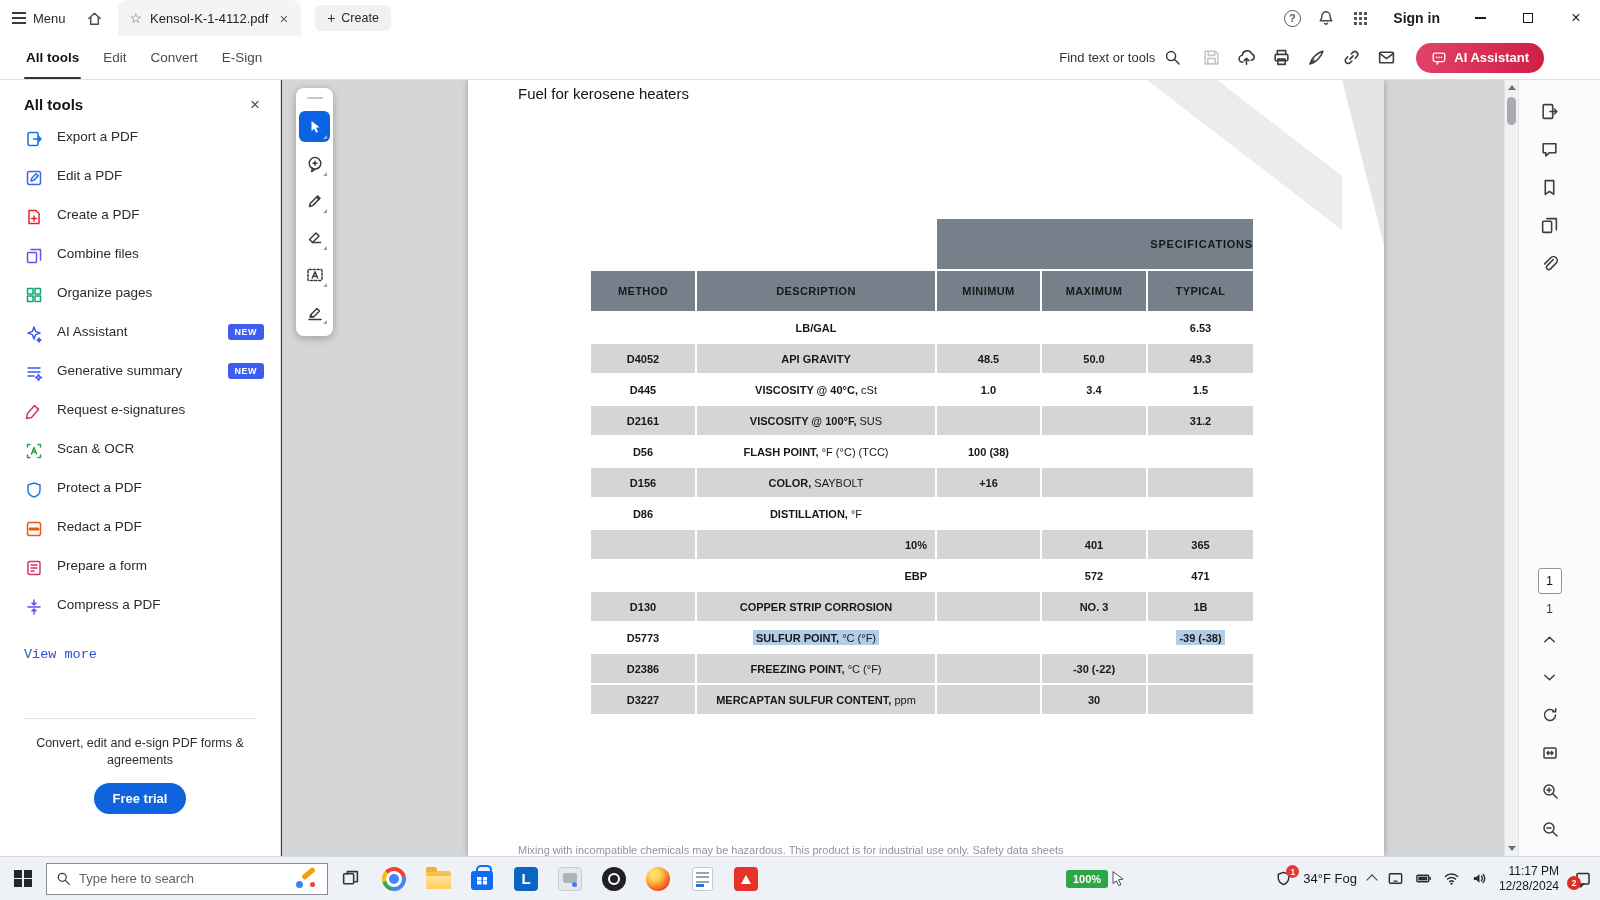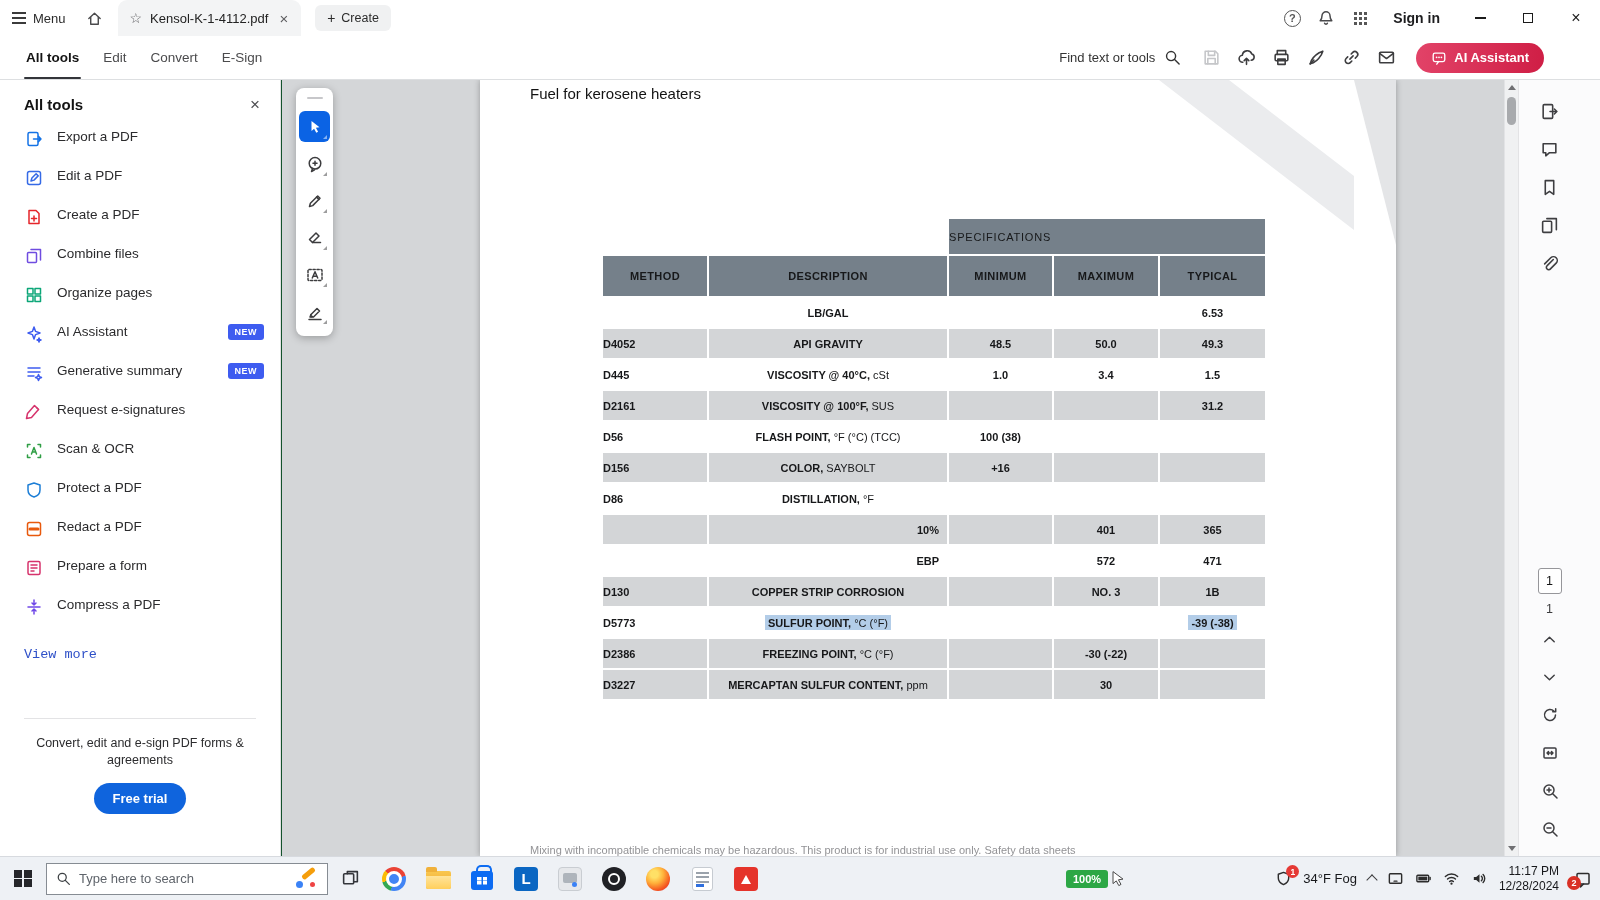--- a/index.html
+++ b/index.html
@@ -51,37 +51,37 @@
 .tool-ic{width:20px;height:20px;flex:0 0 auto;}
 .badge-new{margin-left:auto;background:var(--badge-blue,#3e5cf0);color:#fff;font-size:9px;font-weight:bold;letter-spacing:.5px;padding:3px 7px;border-radius:3px;}
 .view-more{padding:11px 24px;font-size:13.5px;color:var(--new-link-blue,#2e50c8);cursor:pointer;font-family:Liberation Mono, monospace;}
 .tp-footer{margin-top:auto;padding:0 24px 42px;text-align:center;}
 .tp-divider{height:1px;background:#e3e3e5;margin-bottom:16px;}
 .tp-footer-text{font-size:12.5px;line-height:1.35;color:#2c2c2e;margin-bottom:14px;}
 .free-trial{display:inline-block;background:var(--free-trial-blue,#0f64dd);color:#fff;font-size:13px;font-weight:bold;padding:8px 19px;border-radius:17px;cursor:pointer;}
 
 
 .doc-area{position:absolute;top:80px;left:282px;right:82px;bottom:44px;background:#d4d6d8;overflow:hidden;z-index:10;}
-.page{position:absolute;left:198px;top:0;width:916px;height:100%;background:#fff;box-shadow:0 0 6px rgba(0,0,0,.3);overflow:hidden;padding-left:20px;}
+.page{position:absolute;left:186px;top:0;width:916px;height:100%;background:#fff;box-shadow:0 0 6px rgba(0,0,0,.3);overflow:hidden;padding-left:20px;}
 .page-heading{position:absolute;left:50px;top:5px;font-size:15px;color:#131313;}
 .footer-note{position:absolute;left:50px;top:764px;font-size:11px;color:#939396;white-space:nowrap;}
 .wm1{position:absolute;right:42px;top:0;width:0;height:0;border-top:150px solid #ebecee;border-left:195px solid transparent;}
 .wm2{position:absolute;right:42px;top:0;width:0;height:0;border-top:96px solid #ffffff;border-left:125px solid transparent;}
 .wm3{position:absolute;right:0;top:0;width:0;height:0;border-top:165px solid #e4e5e7;border-left:42px solid transparent;}
 
 
 .spec-table-wrap{position:absolute;left:121px;top:137px;}
 table.spec{border-collapse:separate;border-spacing:2px;table-layout:fixed;width:666px;}
 table.spec td{font-size:11px;color:#17181a;overflow:hidden;}
 td.ghost{background:transparent;}
-td.band{background:var(--table-header,#75808a);color:#fff;font-weight:normal;text-align:left;font-size:12px;letter-spacing:.8px;height:35px;}
+td.band{background:var(--table-header,#75808a);color:#fff;font-weight:bold;text-align:right;font-size:12px;letter-spacing:.8px;height:50px;}
 td.th{background:var(--table-header,#75808a);color:#fff;font-weight:bold;text-align:center;font-size:12px;letter-spacing:.4px;height:40px;}
 tr.rgray td{background:var(--table-row-gray,#d3d5d7);}
 tr.rwhite td{background:#ffffff;}
-td.method{font-weight:bold;height:29px;}
+td.method{font-weight:bold;text-align:center;height:29px;}
 td.desc{text-align:center;}
 td.desc.right{text-align:right;padding-right:8px;}
 .db{font-weight:bold;}
 .dr{font-weight:normal;}
 td.val{font-weight:bold;text-align:center;}
 .sel{background:var(--selection-blue,#b3cde8);padding:1.5px 3px;}
 
 
 .quick-tools{position:absolute;left:14px;top:8px;width:37px;background:#fff;border-radius:8px;box-shadow:0 2px 8px rgba(0,0,0,.28);padding:7px 0 6px;display:flex;flex-direction:column;align-items:center;z-index:5;}
 .qt-handle{width:16px;height:2px;background:#c7c7ca;border-radius:1px;margin:2px 0 9px;}

